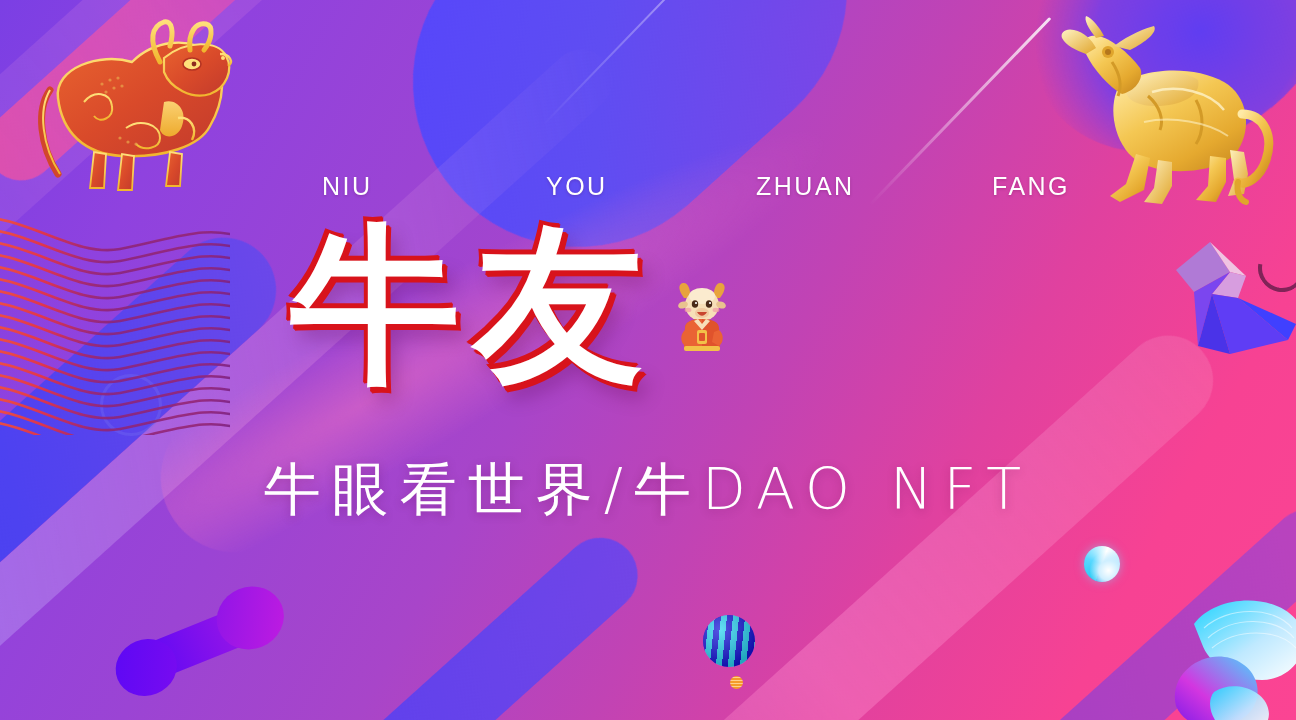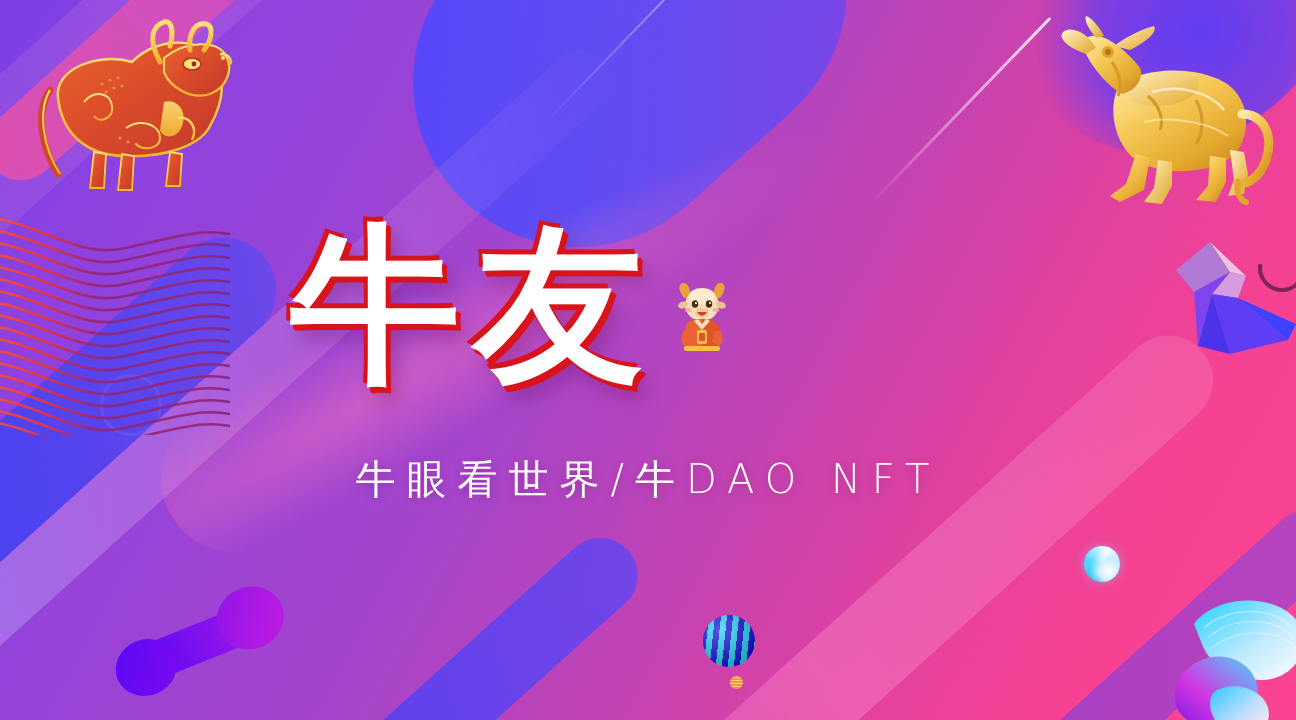--- a/index.html
+++ b/index.html
@@ -208,21 +208,21 @@
       -4px -5px 0 #d8131b,
       -3px -4px 0 #d8131b,
       10px 14px 18px rgba(90,0,70,.28);
     white-space:nowrap;
   }
 
   .subtitle{
     position:absolute;left:0;top:452px;width:1296px;
     text-align:center;
     color:#ffffff;
-    font-size:40px;
+    font-size:57px;
     font-weight:300;
     letter-spacing:11px;
     font-family:"DejaVu Sans","Liberation Sans",sans-serif;
     text-shadow:0 2px 10px rgba(90,0,70,.28);
     white-space:nowrap;
   }
 </style>
 </head>
 <body>
 
@@ -412,20 +412,26 @@
     <path d="M158 146 L 156 176 L 144 190 L 164 192 L 174 172 L 174 148 Z" fill="url(#goldR)"></path>
     <path d="M178 140 L 182 170 L 176 186 L 192 184 L 196 164 L 192 142 Z" fill="url(#goldR2)"></path>
 
     <path d="M190 104 C 212 104, 222 126, 214 150 C 208 168, 194 176, 186 172" fill="none" stroke="url(#goldR)" stroke-width="9" stroke-linecap="round"></path>
     <path d="M186 172 C 184 182, 188 190, 194 192" fill="none" stroke="#e0a52c" stroke-width="6" stroke-linecap="round"></path>
 
     <path d="M100 82 C 126 74, 158 82, 172 100" fill="none" stroke="#fff6d0" stroke-width="2.4" opacity="0.75"></path>
     <path d="M92 112 C 120 106, 156 112, 176 126" fill="none" stroke="#fff6d0" stroke-width="2" opacity="0.55"></path>
   </svg>
 
+  <div class="pinyin-row">
+    <span class="pinyin py0">NIU</span>
+    <span class="pinyin py1">YOU</span>
+    <span class="pinyin py2">ZHUAN</span>
+    <span class="pinyin py3">FANG</span>
+  </div>
 
   <div class="title">
     <div class="title-inner">
       <span>牛友</span>
       <span style="display:inline-block;width:76px;"></span>
     </div>
   </div>
 
   <svg class="mascot" viewBox="0 0 60 76">
 

